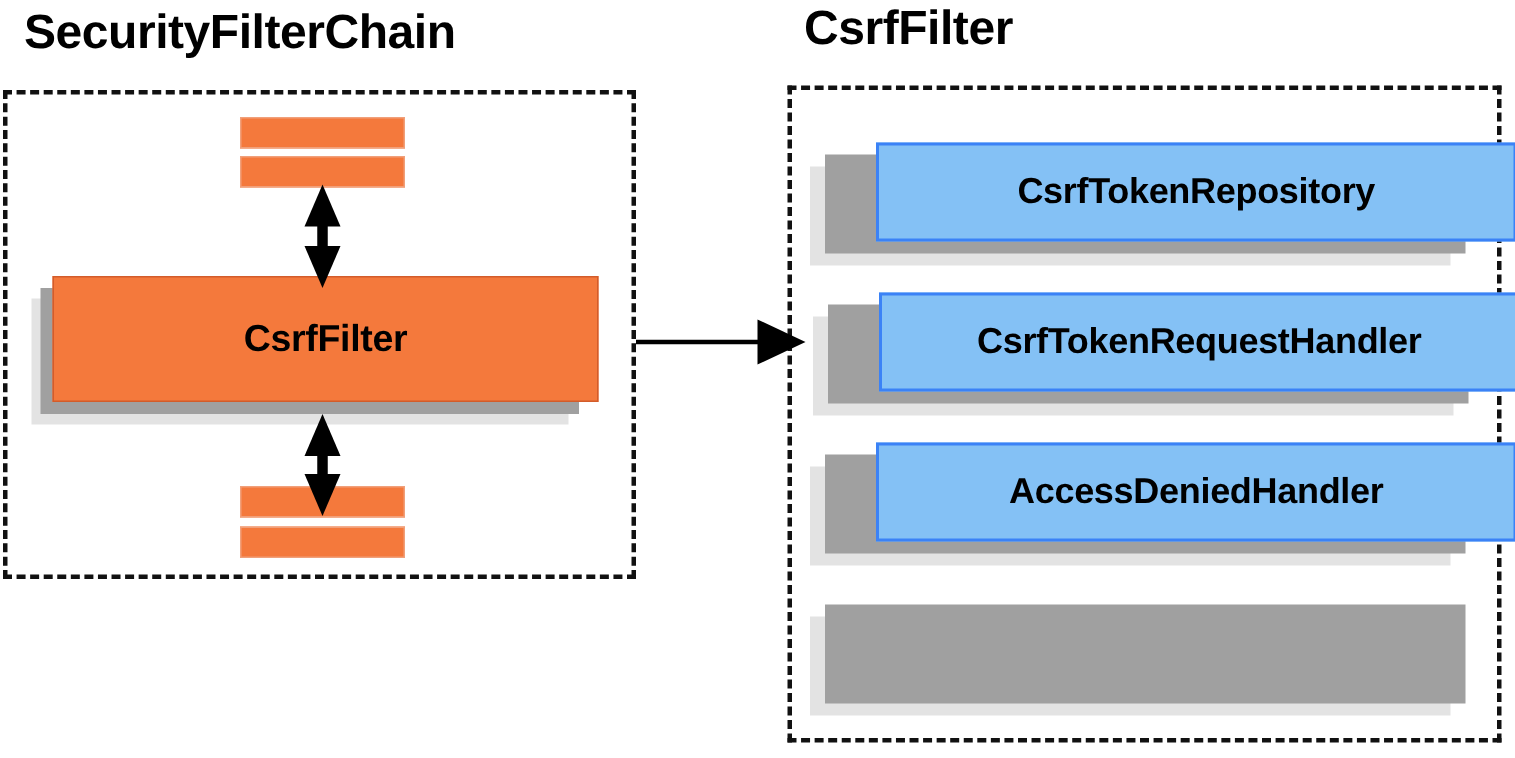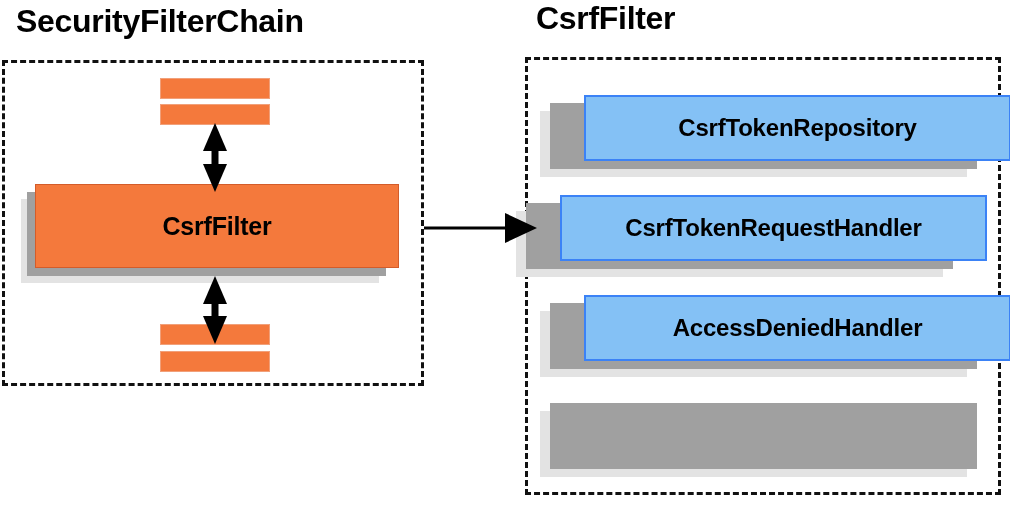--- a/index.html
+++ b/index.html
@@ -103,21 +103,21 @@
   .blue-group .shadow-near { left: 10px; top: 8px;  width: 427px; height: 66px; }
   .blue-group .box-face {
     left: 20px; top: 0px; width: 427px; height: 66px;
     background: #84c1f5;
     border: 2px solid #3b82f6;
     margin-left: 24px;
   }
   .blue-group .box-label { font-size: 24px; }
 
   #blue-group-0 { position: absolute; left: 540px; top: 95px; }
-  #blue-group-1 { position: absolute; left: 516px; top: 195px; }
+  #blue-group-1 { position: absolute; left: 542px; top: 195px; }
   #blue-group-2 { position: absolute; left: 540px; top: 295px; padding-left: 40px; }
   #blue-group-3 { position: absolute; left: 540px; top: 395px; }
 
   
   #arrow-layer {
     position: absolute;
     left: 0; top: 0;
     width: 1010px;
     height: 505px;
     pointer-events: none;

